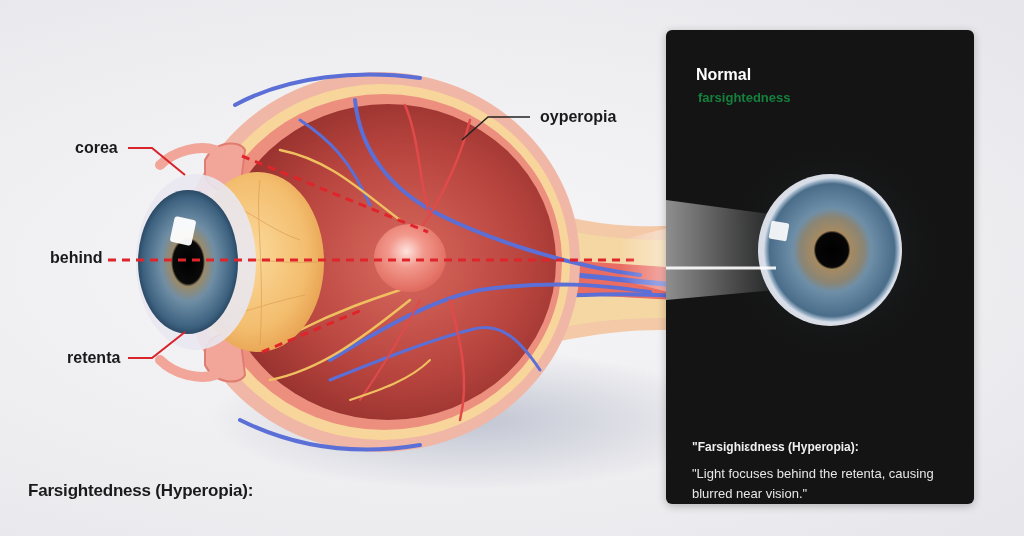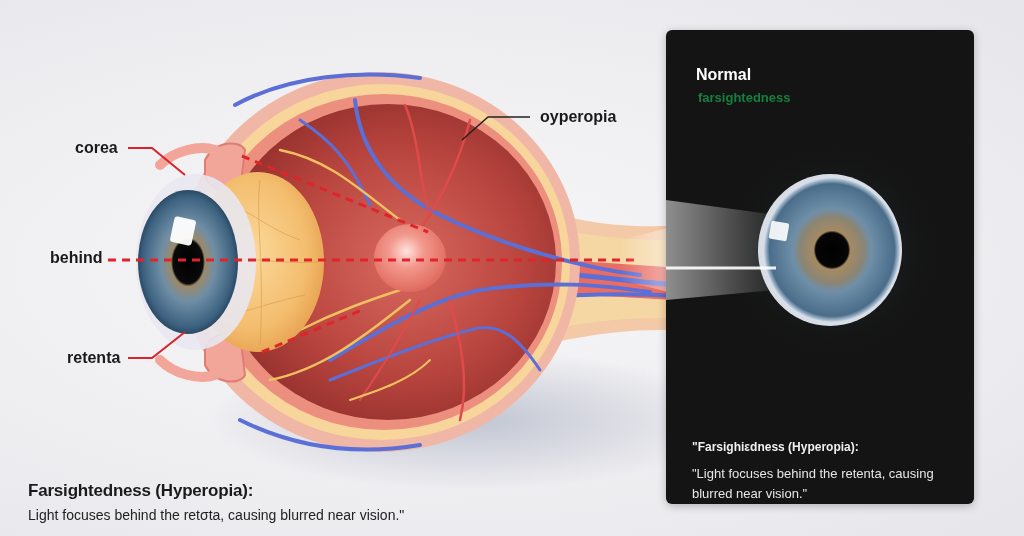--- a/index.html
+++ b/index.html
@@ -143,21 +143,20 @@
   <polygon points="620,240 780,200 780,320 620,280" fill="url(#beamG)"></polygon>
 </svg>
 
 <div class="label" style="left:75px; top:139px;">corea</div>
 <div class="label" style="left:50px; top:249px;">behind</div>
 <div class="label" style="left:67px; top:349px;">retenta</div>
 <div class="label" style="left:540px; top:108px; font-size:16px;">oyperopia</div>
 
 <div class="caption">
   <div class="caption-title">Farsightedness (Hyperopia):</div>
-  <div class="caption-body">Light focuses behind the retσta, causing blurred near vision."</div>
 </div>
 
 <div class="card">
   <svg width="308" height="474" style="position:absolute;left:0;top:0;">
     <defs>
       <radialGradient id="glowC" cx="50%" cy="50%" r="50%">
         <stop offset="0%" stop-color="#2d3b45" stop-opacity="0.9"></stop>
         <stop offset="100%" stop-color="#141414" stop-opacity="0"></stop>
       </radialGradient>
       <linearGradient id="beamC" x1="0" y1="0" x2="1" y2="0">

